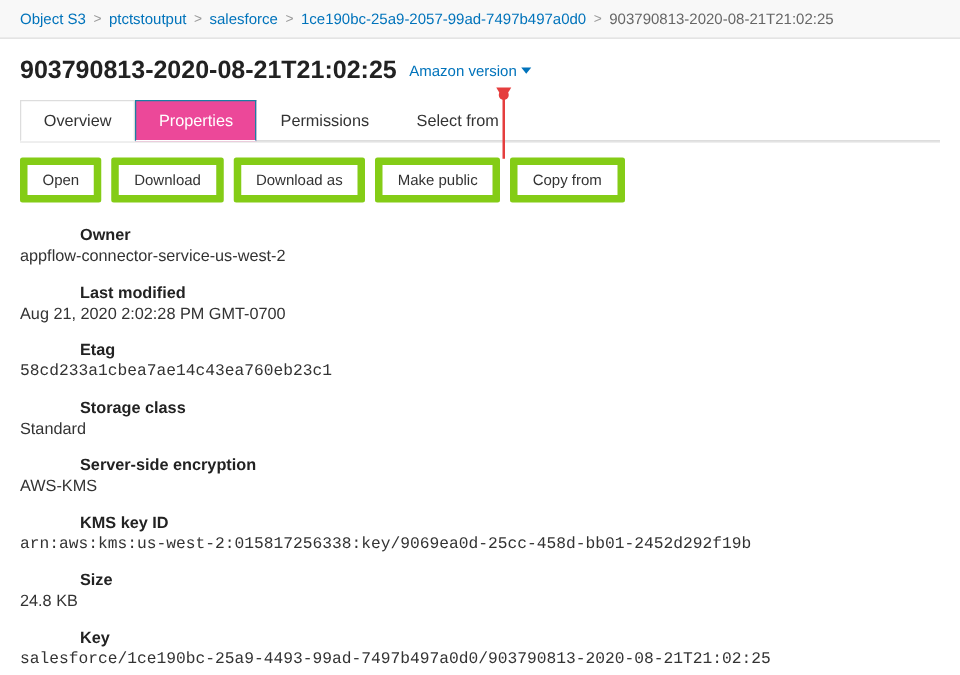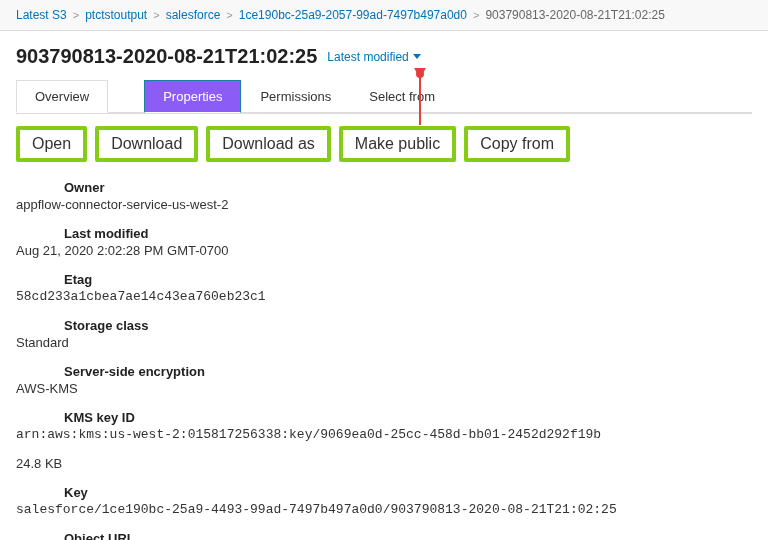--- a/index.html
+++ b/index.html
@@ -61,45 +61,44 @@
       padding: 8px 18px;
       cursor: pointer;
       font-size: 13px;
       border: 1px solid transparent;
       border-bottom: none;
       margin-bottom: -1px;
       color: #333;
       background: transparent;
     }
     .tab.active {
-      background: #8b5cf6;
+      background: #ec4899;
       color: #fff;
       border: 1px solid #1a7fa3;
       border-bottom: 1px solid #fff;
-      margin-left: 36px;
     }
     .tab.overview-active {
       background: #fff;
       color: #333;
       border: 1px solid #ddd;
       border-bottom: 1px solid #fff;
     }
 
     
     .actions {
       padding: 12px 0 14px 0;
       display: flex;
       gap: 8px;
     }
     .btn {
       padding: 5px 12px;
-      border: 4px solid #84cc16;
+      border: 6px solid #84cc16;
       background: #fff;
       color: #333;
-      font-size: 16px;
+      font-size: 12px;
       cursor: pointer;
       border-radius: 2px;
     }
 
     
     .properties { padding: 4px 0; }
     .prop-group { margin-bottom: 14px; }
     .prop-label {
       font-weight: bold;
       font-size: 13px;
@@ -156,37 +155,37 @@
       border-radius: 50%;
     }
 
     .tab-content { border-top: 1px solid #ddd; padding-top: 0; }
   </style>
 </head>
 <body>
 
 <div>
   <div class="breadcrumb">
-    <a href="#">Latest S3</a>
+    <a href="#">Object S3</a>
     <span class="sep">&gt;</span>
     <a href="#">ptctstoutput</a>
     <span class="sep">&gt;</span>
     <a href="#">salesforce</a>
     <span class="sep">&gt;</span>
     <a href="#">1ce190bc-25a9-2057-99ad-7497b497a0d0</a>
     <span class="sep">&gt;</span>
     <span>903790813-2020-08-21T21:02:25</span>
   </div>
 </div>
 
 <div class="main">
   <div class="title-row">
     <h1>903790813-2020-08-21T21:02:25</h1>
     <div class="version-badge">
-      <span>Latest modified</span>
+      <span>Amazon version</span>
       <div class="arrow-down"></div>
     </div>
   </div>
 
   <div class="tabs">
     <div class="tab overview-active">Overview</div>
     <div class="tab active">Properties</div>
     <div class="tab">Permissions</div>
     <div class="tab">Select from</div>
   </div>
@@ -234,20 +233,21 @@
         <div class="prop-label">Server-side encryption</div>
         <div class="prop-value">AWS-KMS</div>
       </div>
 
       <div class="prop-group">
         <div class="prop-label">KMS key ID</div>
         <div class="prop-value mono">arn:aws:kms:us-west-2:015817256338:key/9069ea0d-25cc-458d-bb01-2452d292f19b</div>
       </div>
 
       <div class="prop-group">
+        <div class="prop-label">Size</div>
         <div class="prop-value">24.8 KB</div>
       </div>
 
       <div class="prop-group">
         <div class="prop-label">Key</div>
         <div class="prop-value mono">salesforce/1ce190bc-25a9-4493-99ad-7497b497a0d0/903790813-2020-08-21T21:02:25</div>
       </div>
 
       <div class="prop-group">
         <div class="prop-label">Object URL</div>

